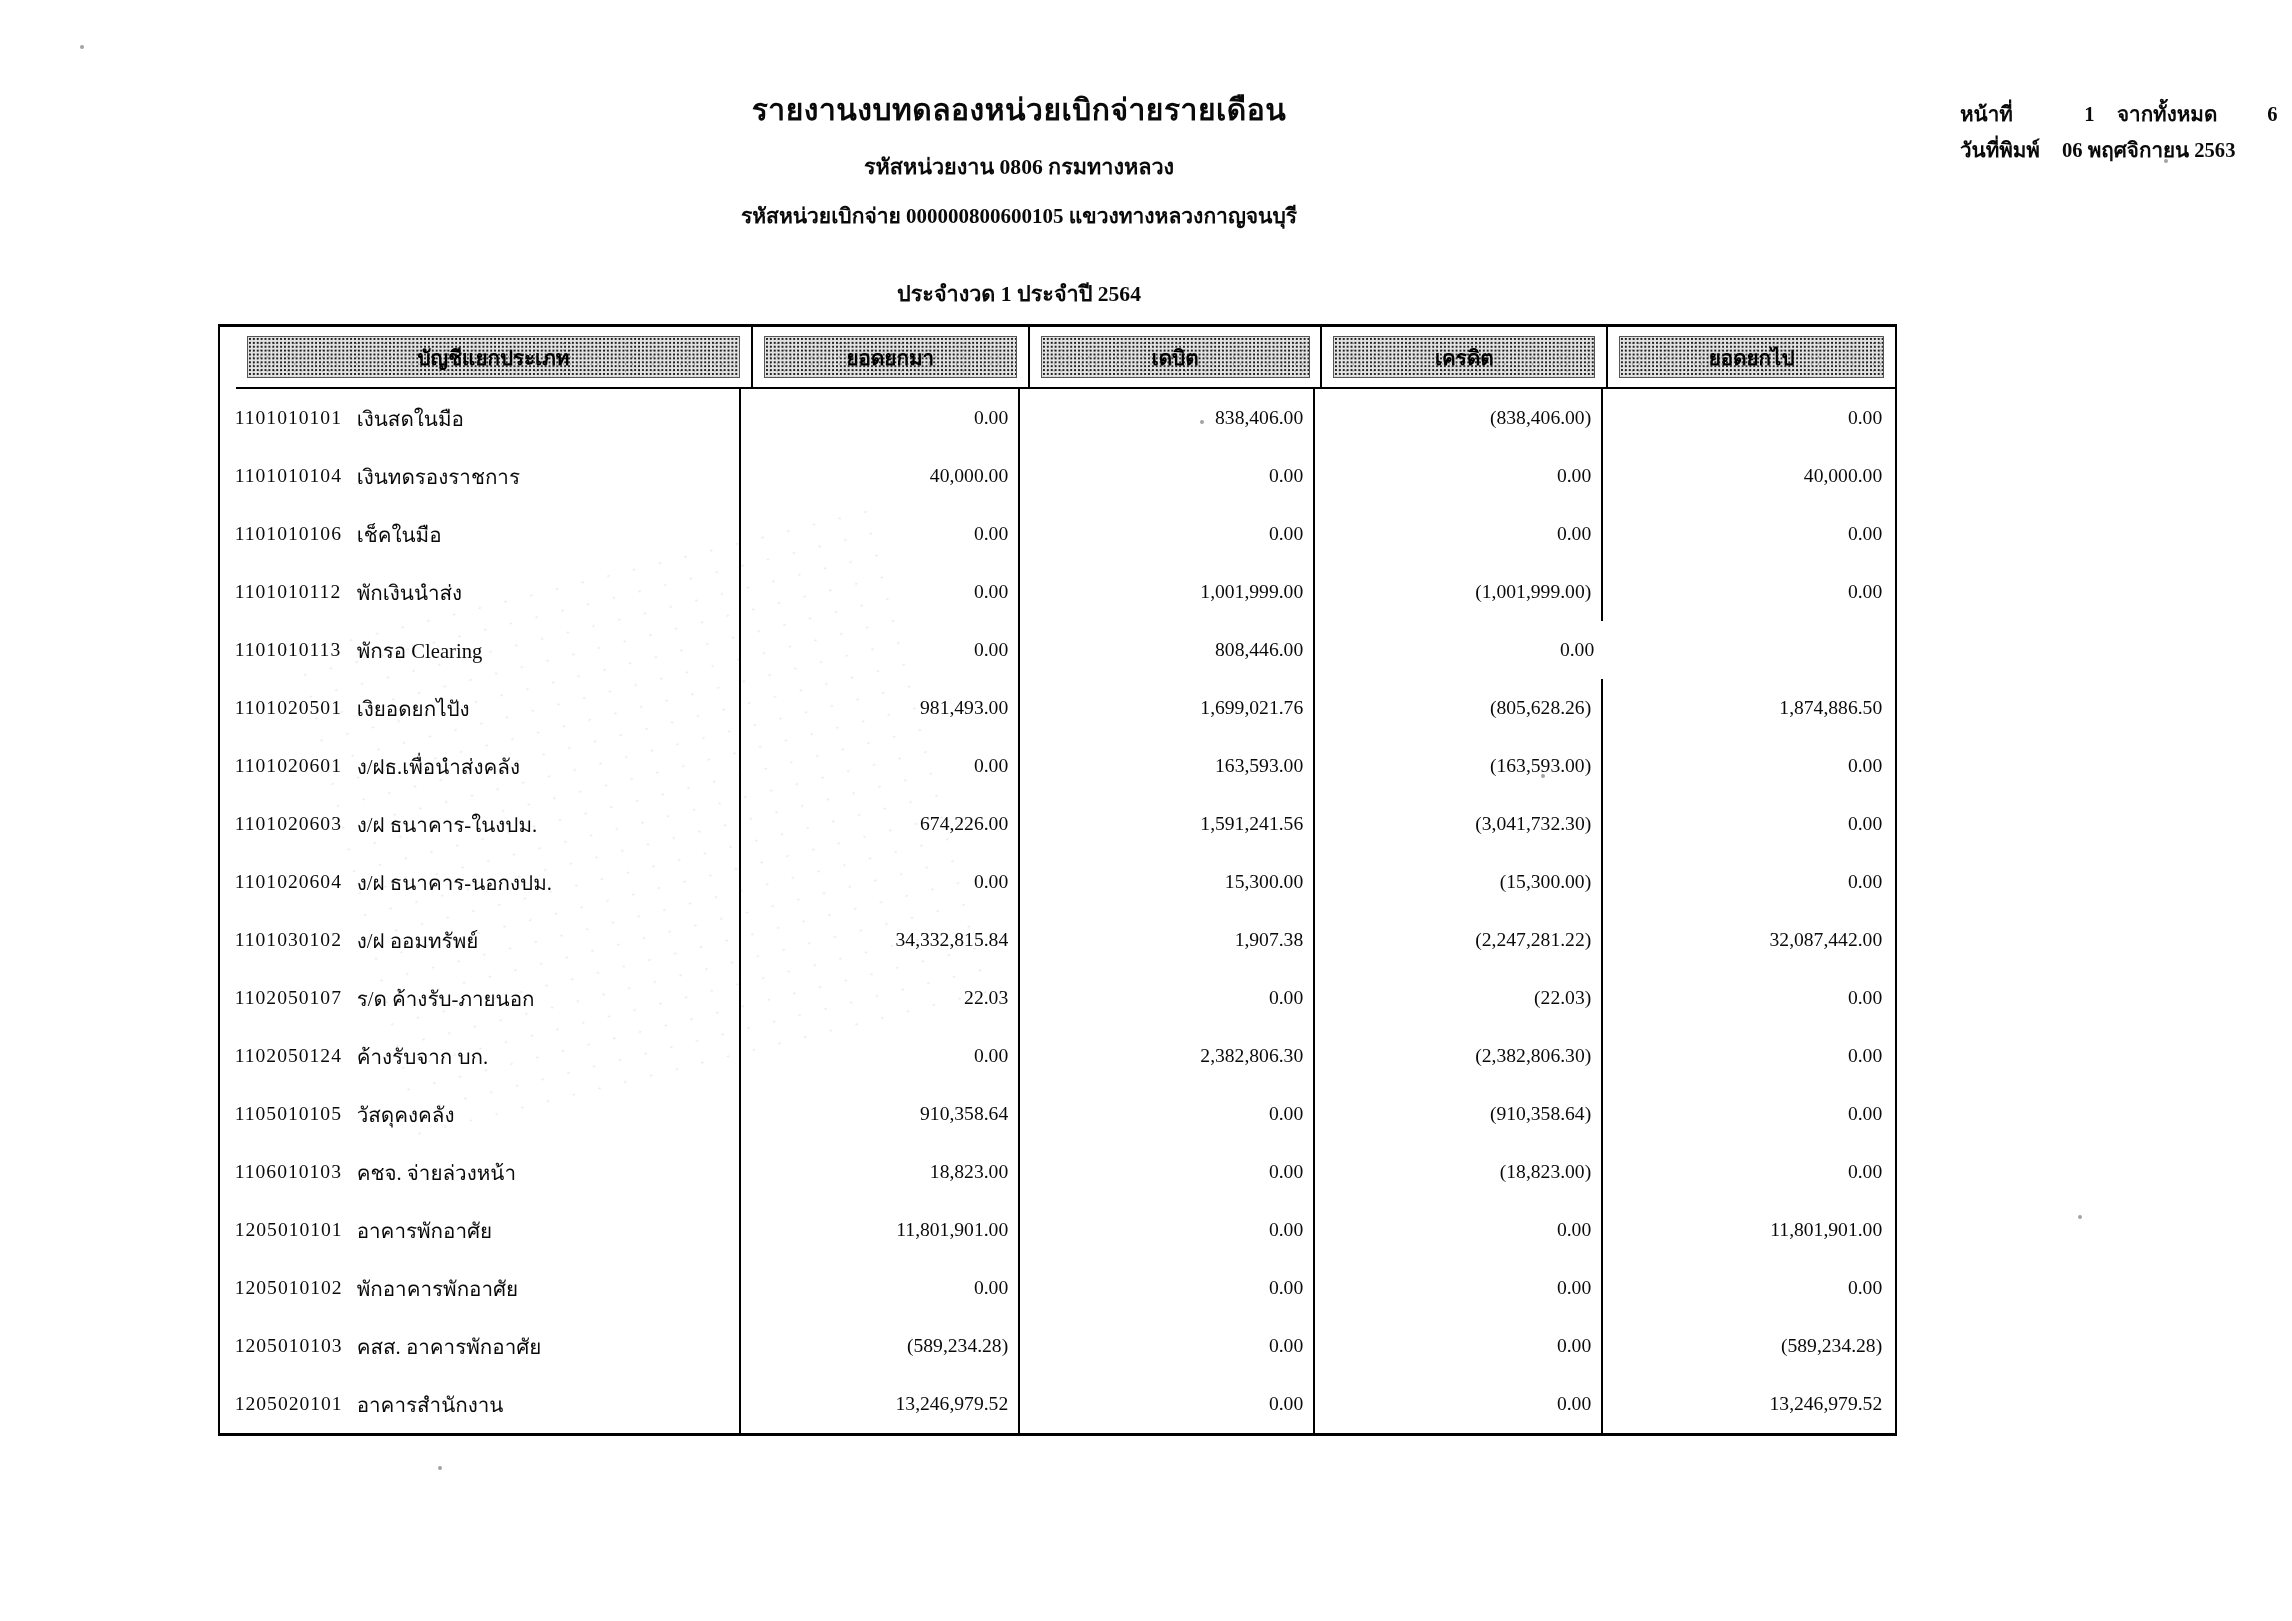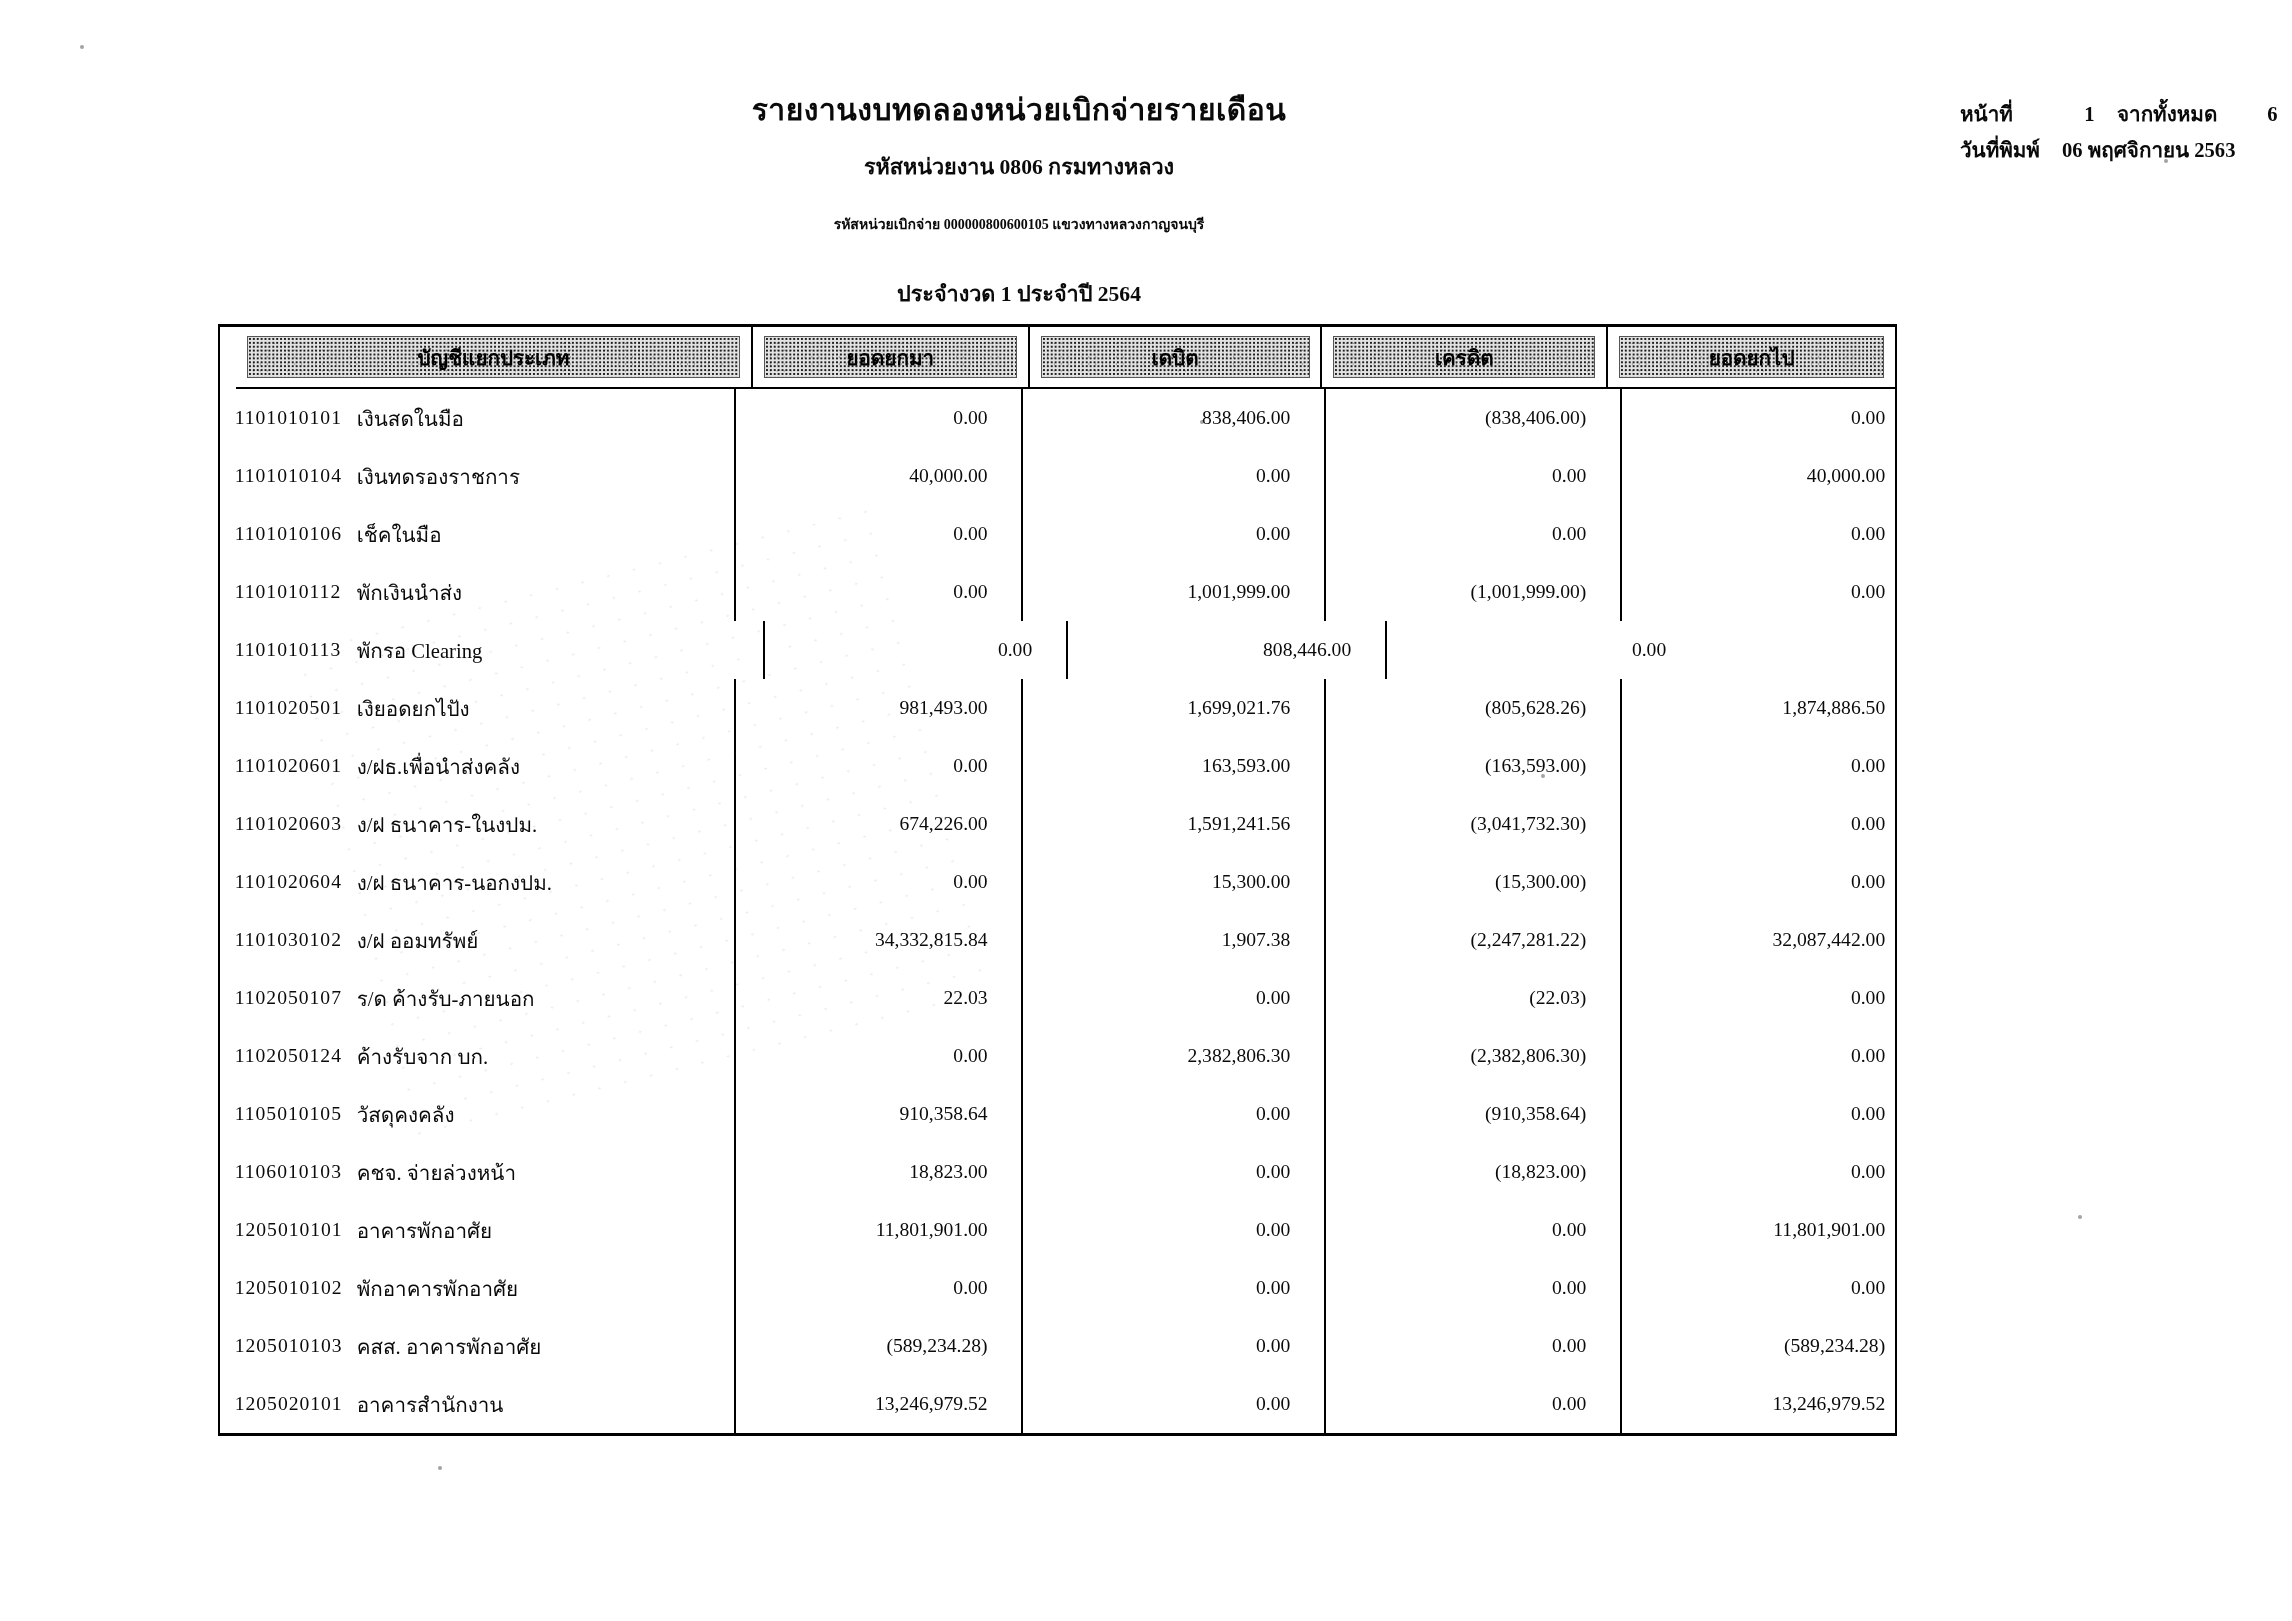--- a/index.html
+++ b/index.html
@@ -7,21 +7,21 @@
   body {
     width: 2293px; height: 1621px;
     position: relative; overflow: hidden;
     font-family: "Liberation Serif", "DejaVu Serif", serif;
     color: #0a0a0a;
   }
   
   .hdr-line { position: absolute; left: 333px; width: 1372px; text-align: center; font-weight: bold; }
   .hdr-title { top: 86px;  font-size: 30px; letter-spacing: 0.5px; }
   .hdr-sub1  { top: 149px; font-size: 21.6px; }
-  .hdr-sub2  { top: 213px; font-size: 14px; }
+  .hdr-sub2  { top: 199px; font-size: 21px; }
   .hdr-sub3  { top: 276px; font-size: 21.6px; font-family: Liberation Serif, serif; }
   
   .page-info { position: absolute; left: 1960px; top: 96px; font-size: 20.6px; font-weight: bold; }
   .pi-row { display: flex; line-height: 36px; }
   .pi-label { width: 102px; }
   .pi-num   { width: 55px; text-align: center; }
   .pi-of    { width: 127px; }
   .pi-total { width: 57px; text-align: center; }
   
   .report-table {
@@ -37,21 +37,21 @@
     background-color: #e2e2e2;
     background-image: radial-gradient(#1e1e1e 0.7px, transparent 1px),
                       radial-gradient(#6a6a6a 0.7px, transparent 1px);
     background-size: 3.9px 3.9px, 6.9px 6.9px;
     background-position: 0 0, 2px 2.9px;
     border: 1px solid #555;
   }
   .w1 { width: 519px; } .w2 { width: 279px; } .w3 { width: 295px; }
   .w4 { width: 288px; } .w5 { width: 291px; }
   .bl { border-left: 2px solid #000; }
-  .trow { display: flex; height: 58px; gap: 24px; }
+  .trow { display: flex; height: 58px; }
   .cell { display: flex; align-items: center; }
   .c-name { width: 519px; padding-left: 14.7px; }
   .code { display: inline-block; width: 122px; font-size: 19.6px; letter-spacing: 1px; }
   .acct { font-size: 20.6px; }
   .c-num { justify-content: flex-end; padding-right: 9.8px; font-size: 19.6px; font-variant-numeric: lining-nums; }
   
   .smudge {
     position: absolute; left: 338px; top: 564px; width: 608px; height: 519px;
     background-image: radial-gradient(#444 1px, transparent 1.4px);
     background-size: 26.5px 22.5px; opacity: 0.10;

